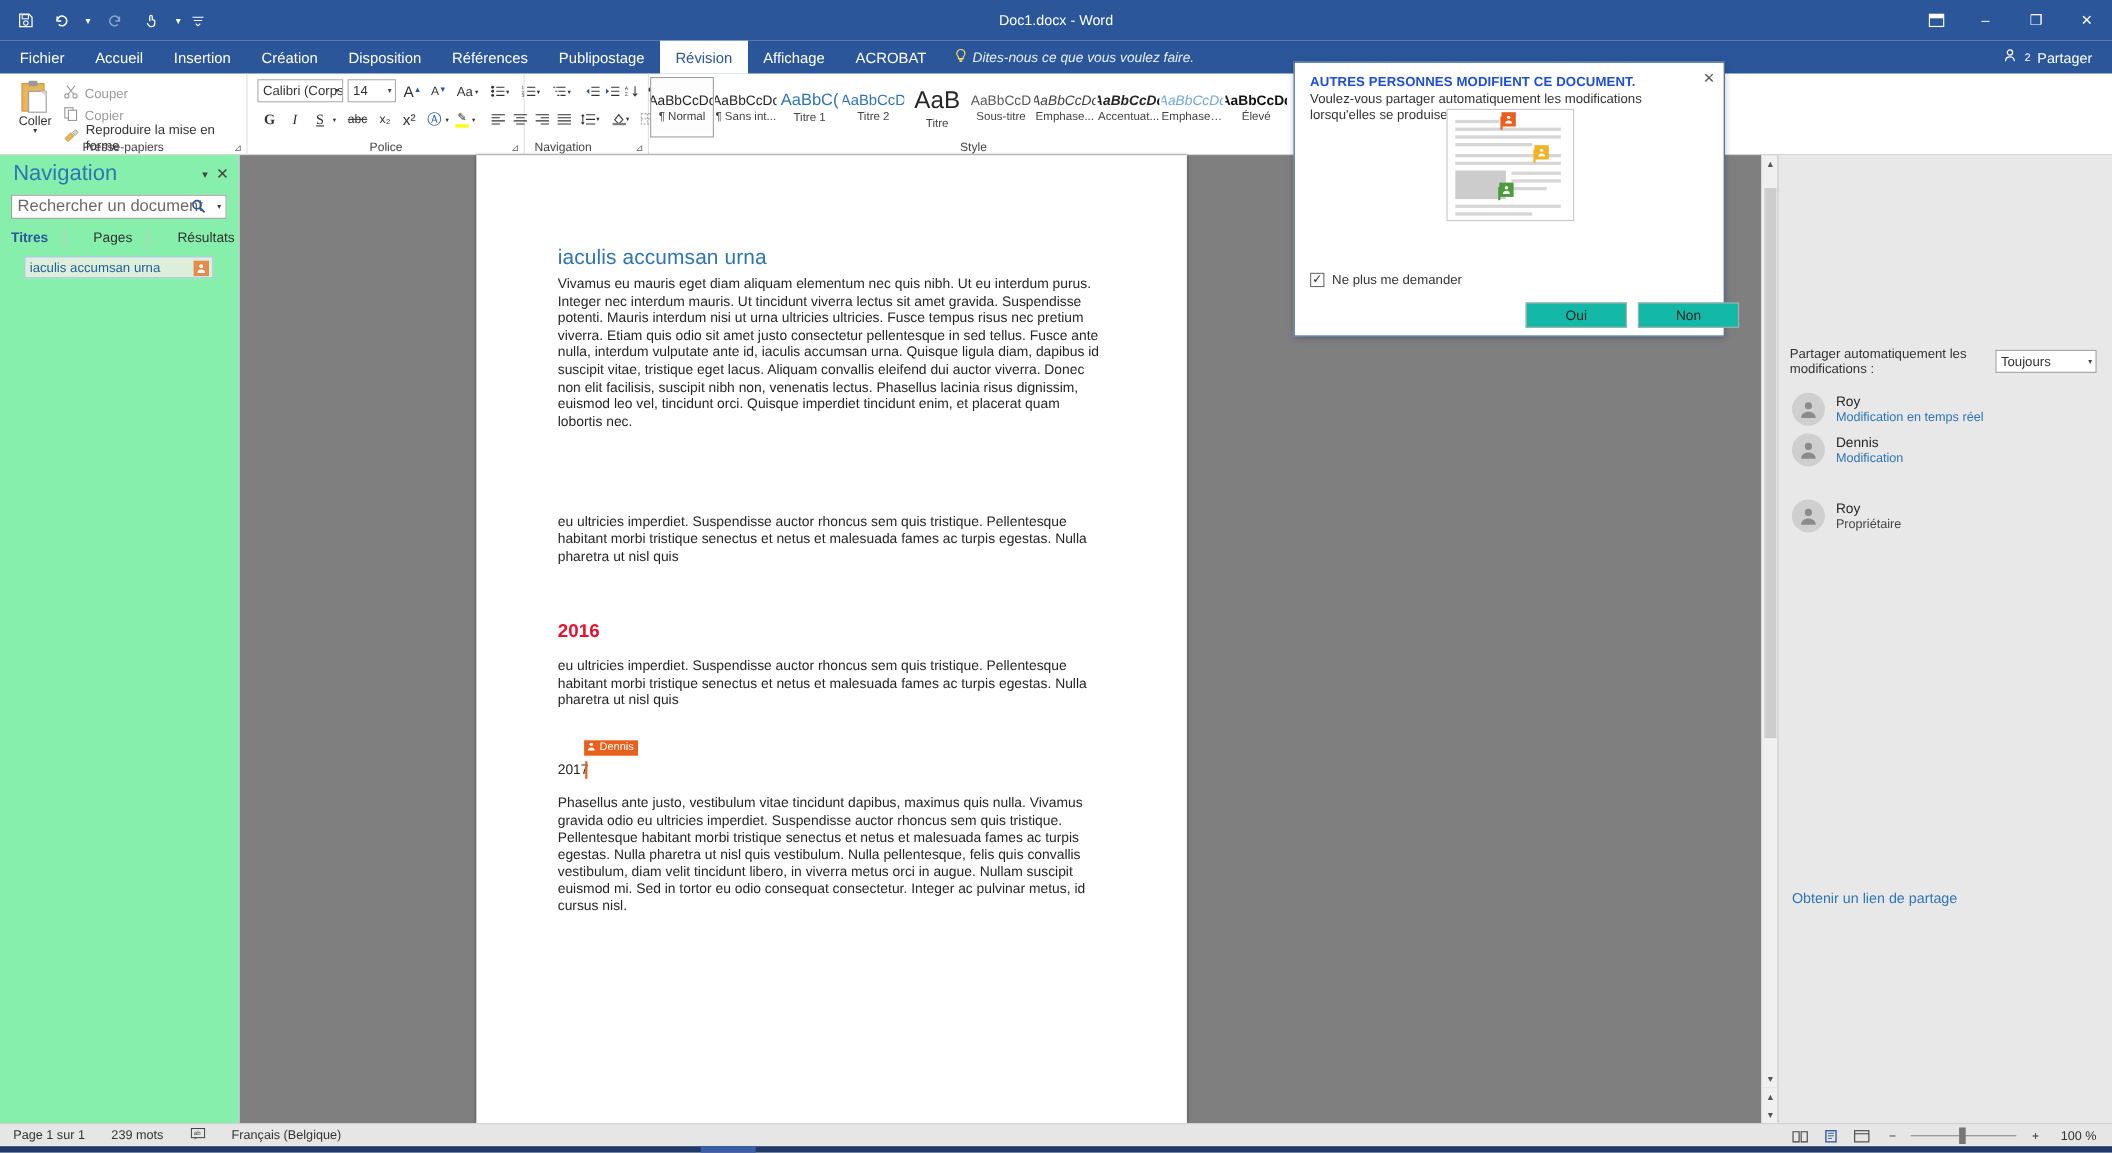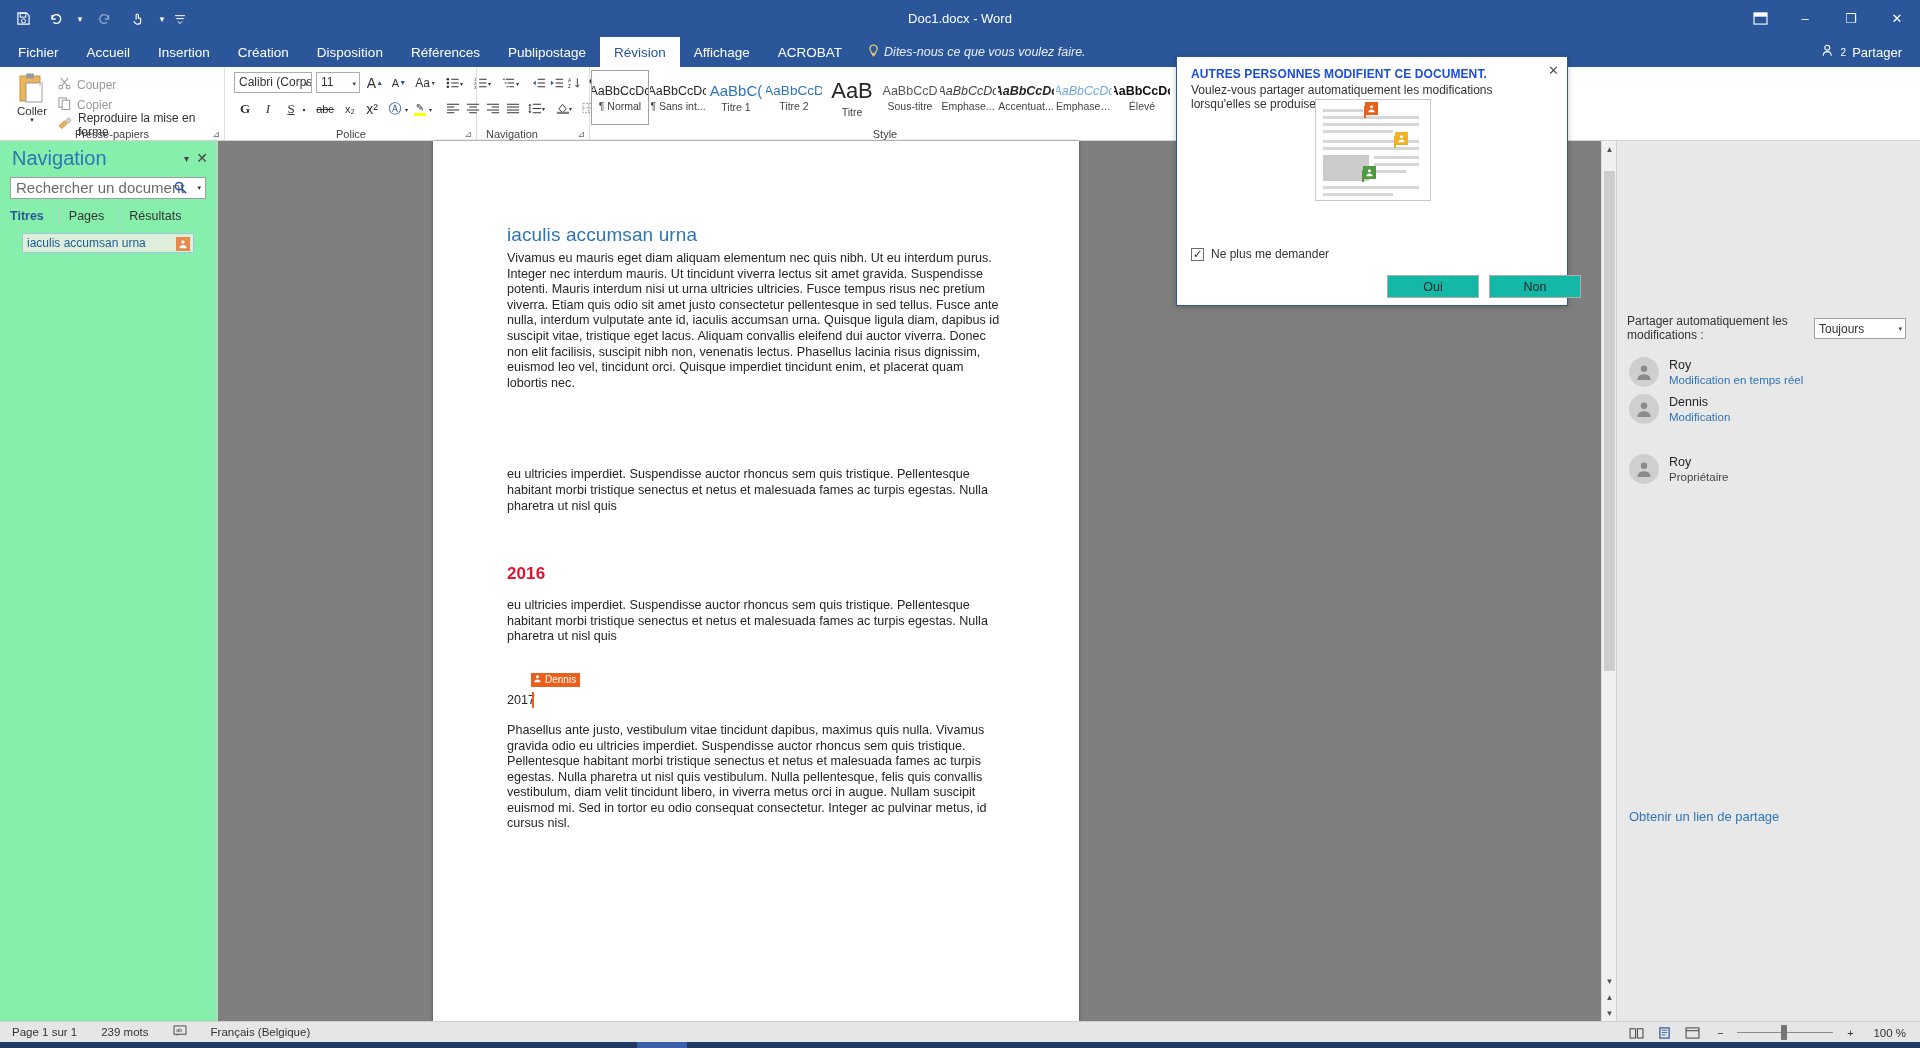--- a/index.html
+++ b/index.html
@@ -169,21 +169,21 @@
     font-size: 15px; color: #6a6a6a;
   }
   #nav-search-icon {
     position: absolute; right: 18px; top: 3px; color: #2b579a; font-size: 12px;
   }
   #nav-search-car {
     position: absolute; right: 4px; top: 6px; font-size: 7px; color: #333;
   }
   #nav-tabs {
     position: absolute; left: 10px; top: 66px; display: flex;
-    align-items: center; gap: 0;
+    align-items: center; gap: 16px;
   }
   .nav-tab {
     font-size: 12.5px; color: #333; padding: 2px 14px 3px 0;
     border-right: 1px solid #c8c8c8; margin-right: 10px;
   }
   .nav-tab:last-child { border-right: none; }
   .nav-tab.active { color: #2b579a; font-weight: bold; }
   #nav-result {
     position: absolute; left: 22px; top: 92px; width: 172px; height: 20px;
     background: #ddeeda; border: 1px solid #9fc8e0;
@@ -502,21 +502,21 @@
     <div class="rgroup-label">Presse-papiers</div>
     <div class="dlg-launch">⊿</div>
   </div>
 
   <div class="rgroup" id="g-font">
     <div id="font-name">
       <span>Calibri (Corps</span>
       <span class="combo-car">▾</span>
     </div>
     <div id="font-size">
-      <span>11</span>
+      <span>14</span>
       <span class="combo-car">▾</span>
     </div>
     <div class="fbtn row1" style="left:138px;">
         <span style="font-size:14px;">A</span>
         <span style="font-size:7px;color:#2b579a;">▲</span>
       </div>
     <div class="fbtn row1" style="left:162px;">
         <span style="font-size:11px;">A</span>
         <span style="font-size:7px;color:#2b579a;">▼</span>
       </div>

